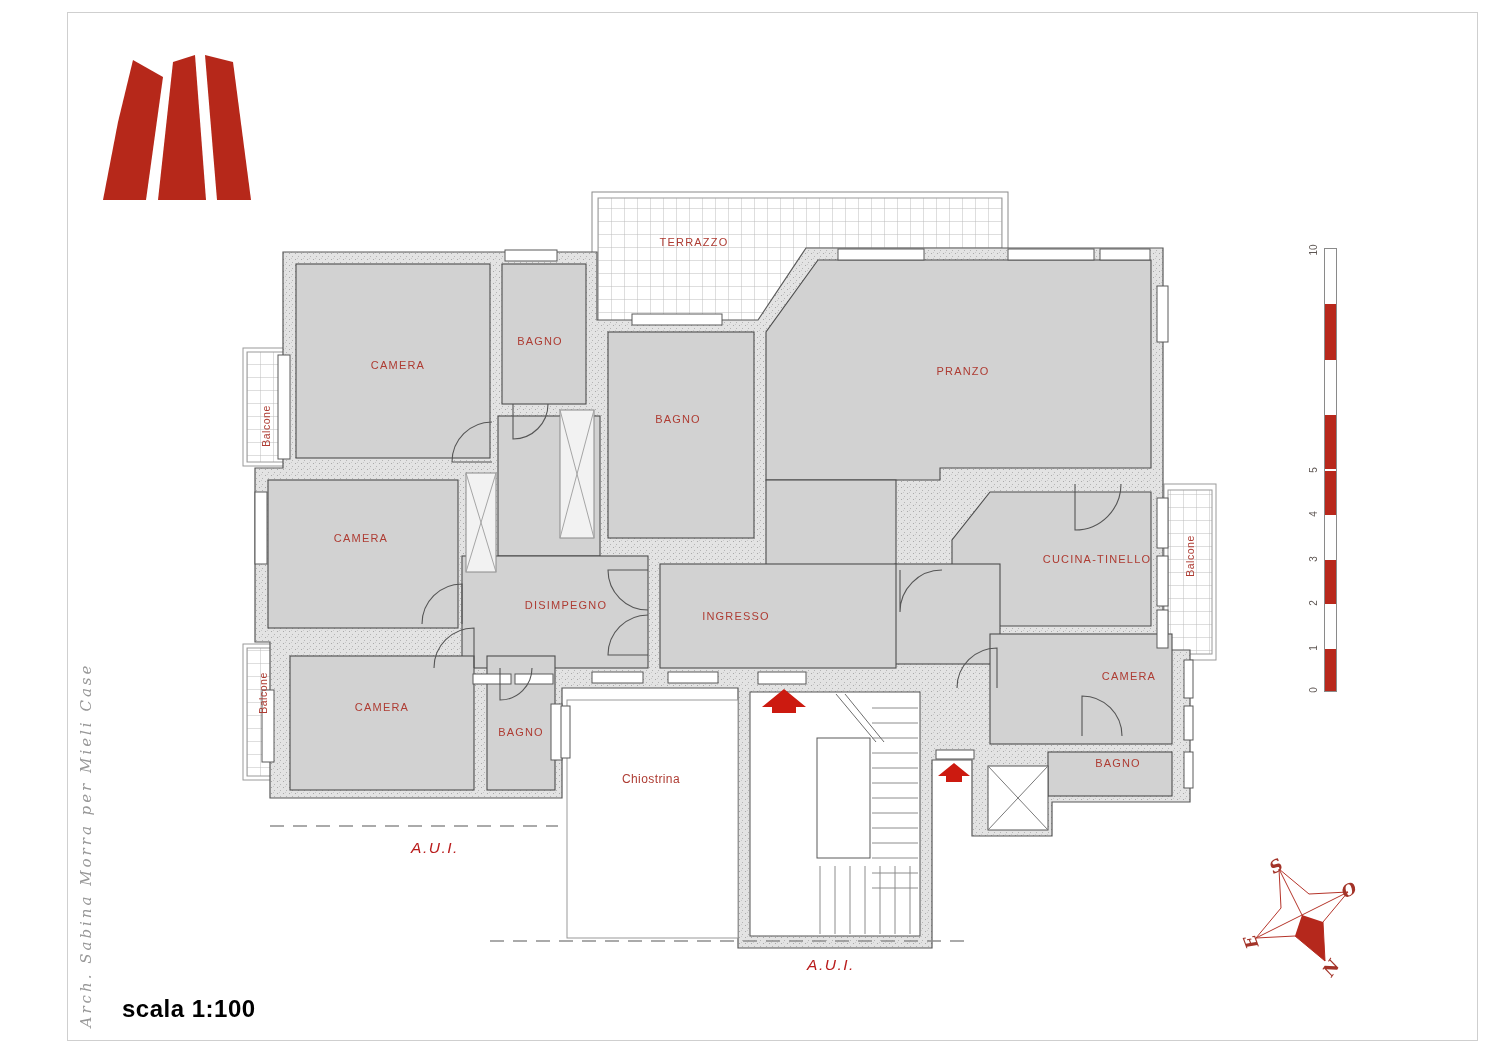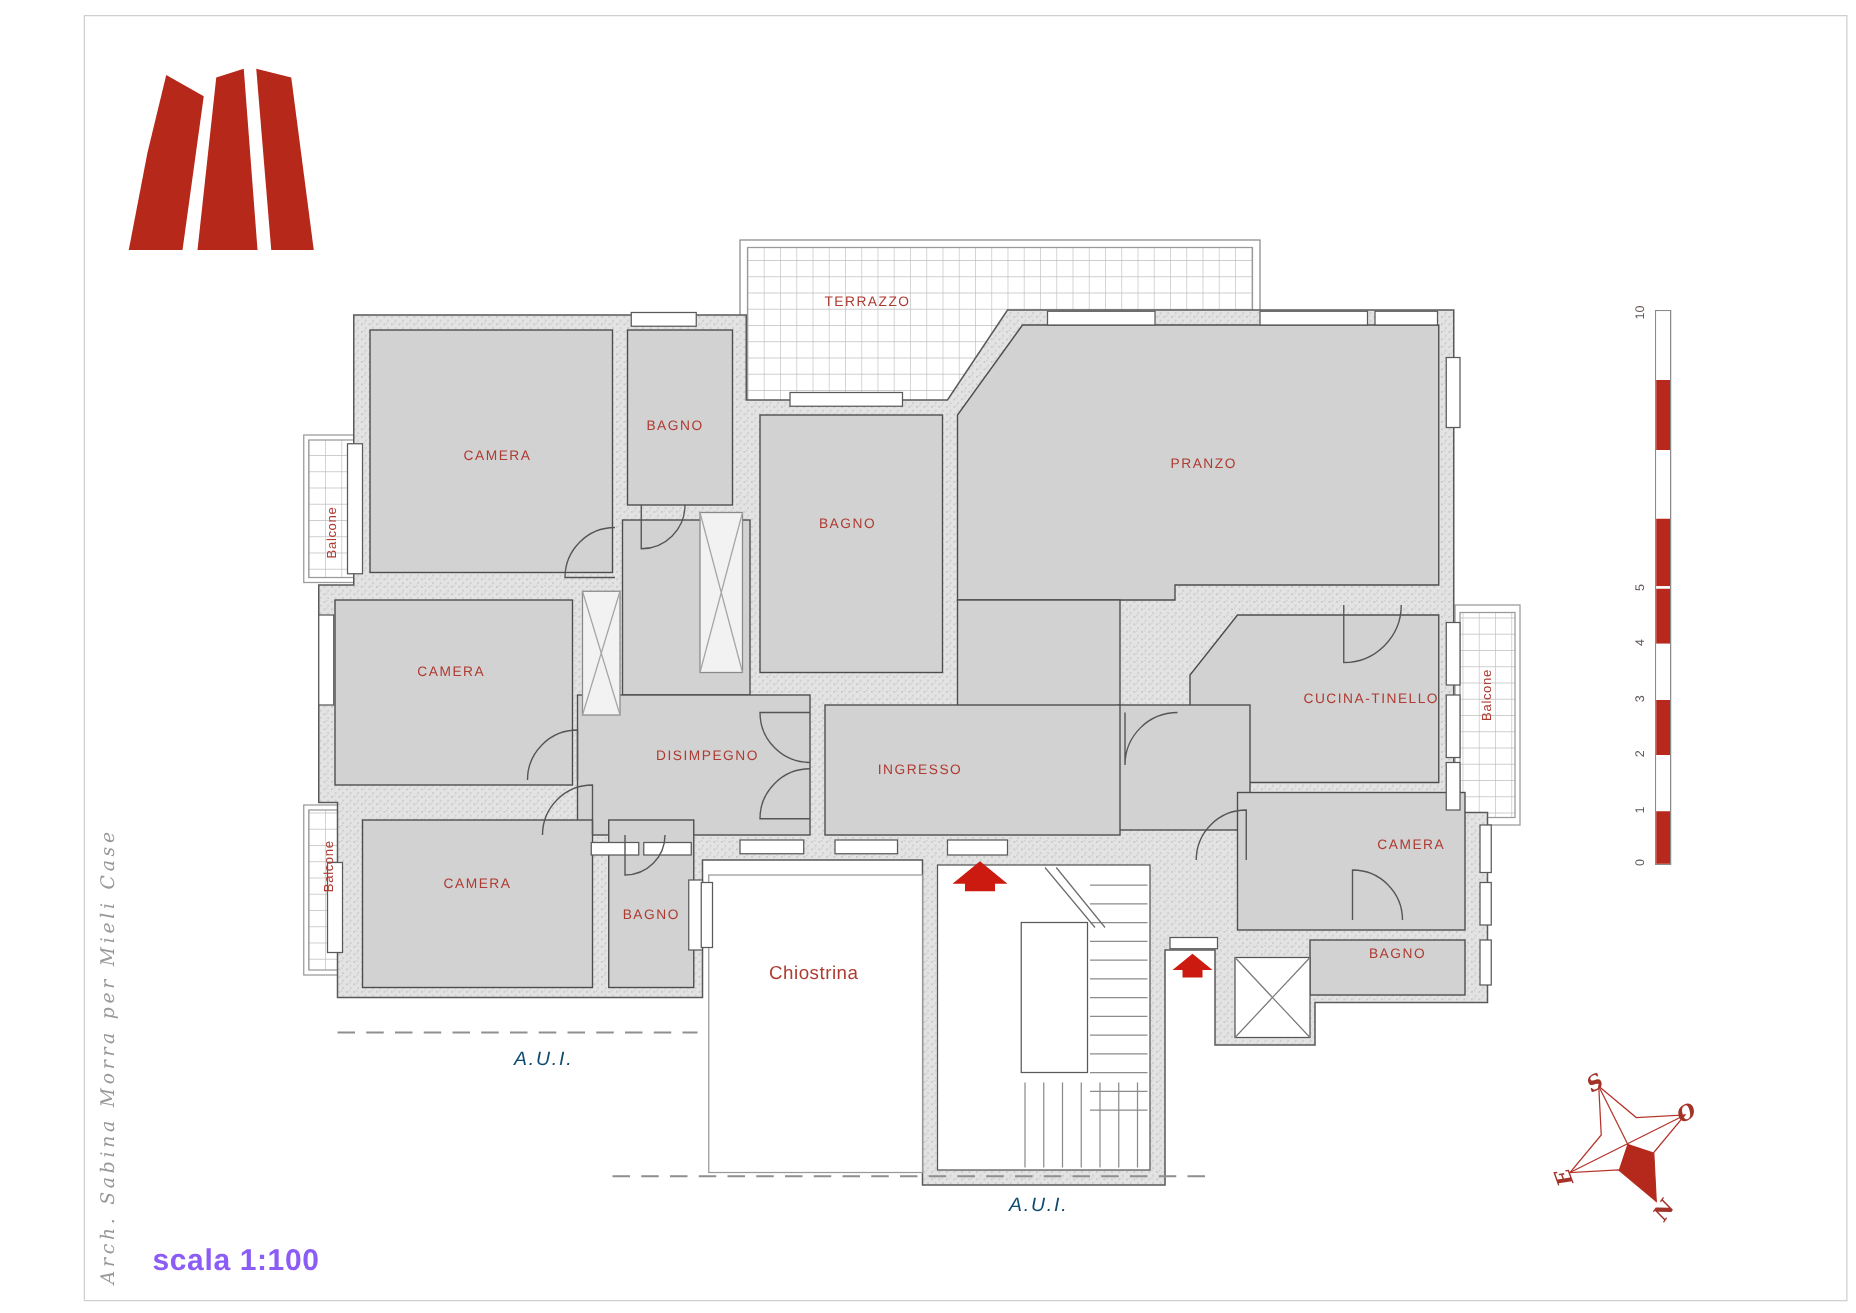--- a/index.html
+++ b/index.html
@@ -4,24 +4,24 @@
 <style>
   html,body{margin:0;padding:0;background:#fff;}
   .page{position:relative;width:1485px;height:1050px;background:#ffffff;overflow:hidden;
         font-family:"Liberation Sans",sans-serif;}
   .sheet-frame{position:absolute;left:67px;top:12px;width:1409px;height:1027px;
         border:1px solid #cfcfcf;pointer-events:none;}
   svg.plan{position:absolute;left:0;top:0;}
   .lbl{position:absolute;transform:translate(-50%,-50%);color:#ae3c33;font-size:11px;
        letter-spacing:1.2px;white-space:nowrap;}
   .lbl.vert{transform:translate(-50%,-50%) rotate(-90deg);font-size:10.5px;letter-spacing:.5px;}
-  .lbl.big{font-size:15px;letter-spacing:.4px;}
-  .lbl.aui{font-style:italic;font-size:15.5px;letter-spacing:1.5px;color:#0c4a6e;text-align:right;}
+  .lbl.big{font-size:12px;letter-spacing:.4px;}
+  .lbl.aui{font-style:italic;font-size:15.5px;letter-spacing:1.5px;color:#b91c1c;text-align:right;}
   .scala{position:absolute;left:122px;top:995px;font-size:24px;font-weight:bold;
-         color:#8b5cf6;letter-spacing:.5px;}
+         color:#000000;letter-spacing:.5px;}
   .credit{position:absolute;left:86px;top:845px;transform:translate(-50%,-50%) rotate(-90deg);
           font-family:"DejaVu Serif",serif;font-style:italic;font-size:15px;
           letter-spacing:3px;color:#989898;white-space:nowrap;}
   .scalebar{position:absolute;left:1324px;top:248px;width:13px;height:444px;
             border:1px solid #8a8a8a;box-sizing:border-box;}
   .scalebar .seg{width:100%;}
   .seg.r{background:#b8281c;}
   .seg.w{background:#ffffff;}
   .snum{position:absolute;transform:translate(-50%,-50%) rotate(-90deg);
         font-size:10px;color:#5f5754;letter-spacing:0;}

